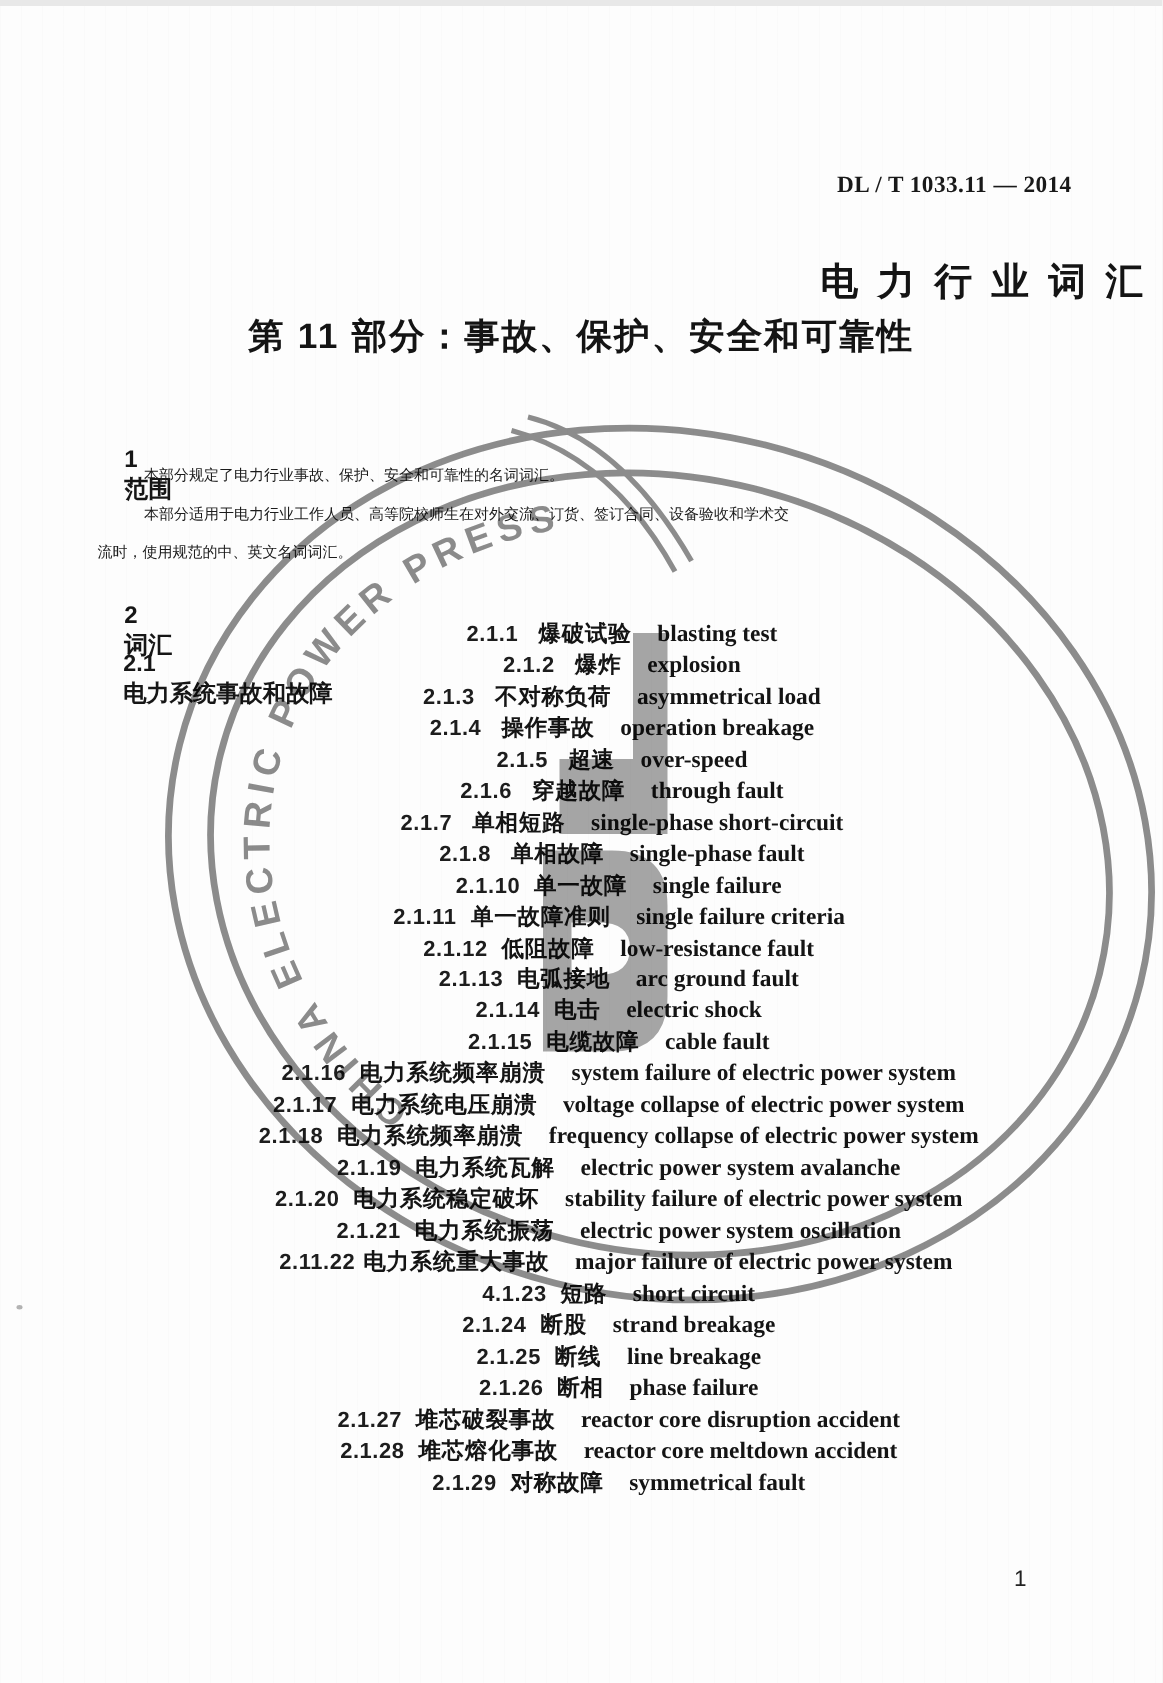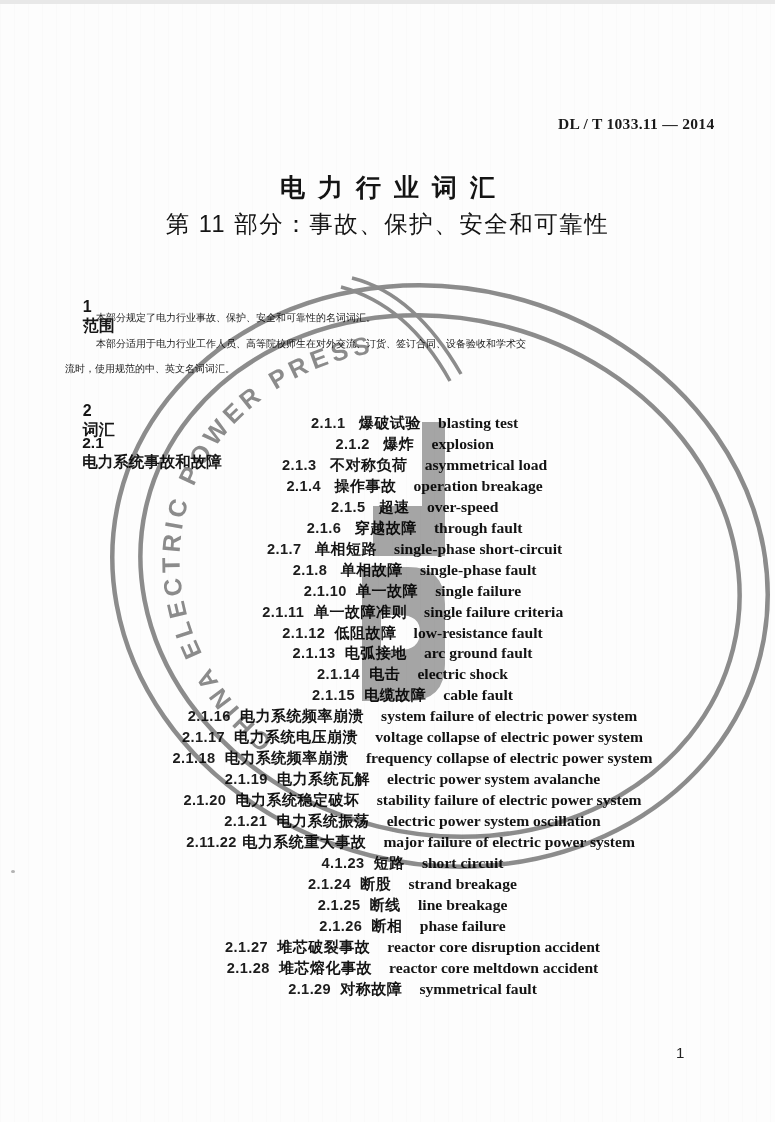--- a/index.html
+++ b/index.html
@@ -15,26 +15,26 @@
     color:#1b1b1b;
   }
   .header-code{
     position:absolute;top:111px;left:558px;
     font-family:"Liberation Serif","DejaVu Serif",serif;
     font-weight:bold;font-size:15.5px;letter-spacing:0.3px;
     color:#191919;white-space:pre;
   }
   .doc-title{
     position:absolute;top:167px;left:0;width:100%;
-    text-align:center;font-weight:bold;font-size:25px;
+    text-align:right;font-weight:bold;font-size:25px;
     letter-spacing:13px;text-indent:13px;color:#141414;
   }
   .doc-subtitle{
     position:absolute;top:204px;left:0;width:100%;
-    text-align:center;font-weight:normal;font-size:23.5px;
+    text-align:center;font-weight:bold;font-size:23.5px;
     letter-spacing:1.5px;color:#141414;white-space:pre;
   }
   .sec-heading{
     position:absolute;left:65px;
     font-weight:bold;font-size:16px;color:#161616;white-space:pre;
   }
   .sec-heading .h-num{display:inline-block;min-width:20px;}
   .h1-scope{top:276px;}
   .h2-vocab{top:380px;}
   .h21-sub{top:412px;font-size:15.5px;}

